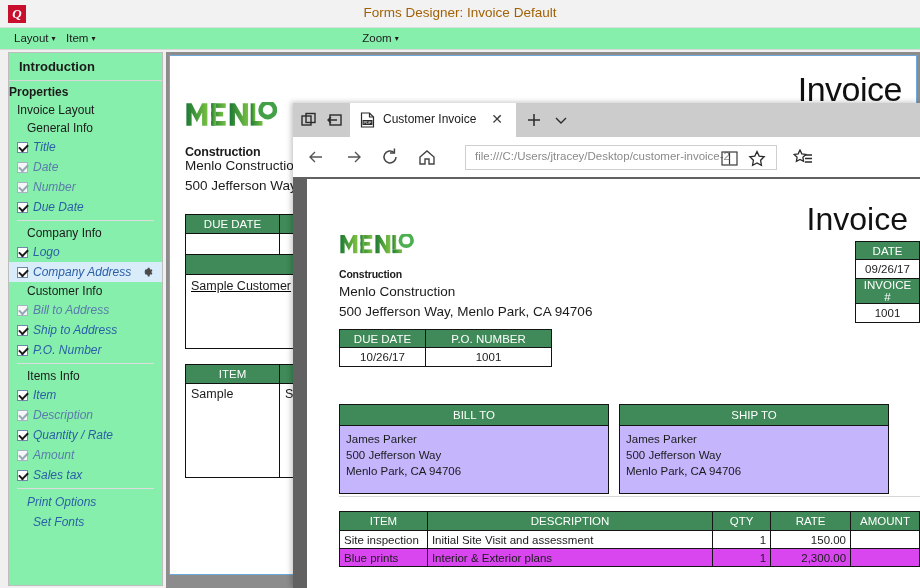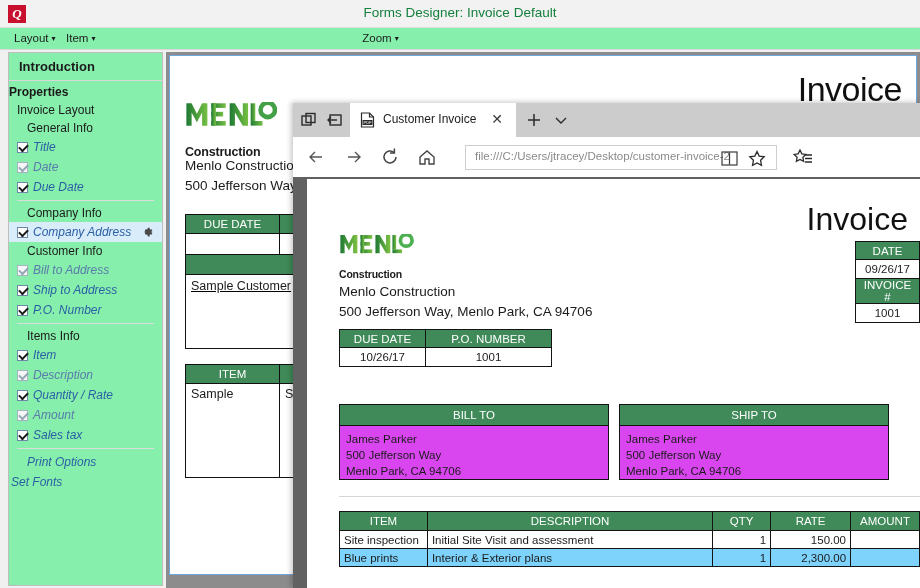--- a/index.html
+++ b/index.html
@@ -32,21 +32,21 @@
     font-style: italic;
     font-weight: bold;
     font-size: 13px;
     line-height: 18px;
     text-align: center;
   }
   #qb-title {
     position: absolute; left: 0; top: 5px; width: 920px;
     text-align: center;
     font-size: 13.5px;
-    color: #15803d;
+    color: #a16207;
   }
 
   
   #qb-menubar {
     position: absolute; left: 0; top: 28px; width: 920px; height: 22px;
     background: #86efac;
     border-bottom: 1px solid #d8d8d8;
   }
   .qb-menu {
     position: absolute; top: 3px;
@@ -372,41 +372,41 @@
     height: 21px;
     background: #3f8a58;
     border: 1px solid #141414;
     border-bottom: none;
     color: #ffffff;
     font-size: 11.5px;
     text-align: center;
     line-height: 21px;
   }
   .doc-addr-b {
-    height: 55px;
-    background: #d946ef;
+    height: 69px;
+    background: #c4b5fd;
     border: 1px solid #141414;
     font-size: 11.5px;
     color: #1b1b1b;
     line-height: 16px;
     padding: 5px 0 0 6px;
   }
 
   #doc-items {
     position: absolute; left: 32px; top: 332px;
     border-collapse: collapse;
     width: 581px;
   }
   #doc-items td { border: 1px solid #141414; font-size: 11.5px; }
   #doc-items td.ih {
     background: #3f8a58; color: #fff;
     height: 19px; text-align: center;
   }
   #doc-items td.b { height: 18px; color: #1b1b1b; padding: 0 4px; }
-  #doc-items tr.alt td.b { background: #7dd3fc; }
+  #doc-items tr.alt td.b { background: #d946ef; }
   #doc-items tr td.b { background: #ffffff; }
   #doc-items .num { text-align: right; }
   #doc-items .w-item { width: 88px; }
   #doc-items .w-desc { width: 286px; }
   #doc-items .w-qty  { width: 58px; }
   #doc-items .w-rate { width: 80px; }
   #doc-items .w-amt  { width: 69px; }
 
   .doc-hr {
     position: absolute; left: 32px; top: 317px;
@@ -441,27 +441,33 @@
 
     <div class="sb-group">Invoice Layout</div>
     <div class="sb-group indent">General Info</div>
 
     <div class="sb-row">
       <span class="cb"></span><span>Title</span>
     </div>
     <div class="sb-row disabled">
       <span class="cb"></span><span>Date</span>
     </div>
+    <div class="sb-row disabled">
+      <span class="cb"></span><span>Number</span>
+    </div>
     <div class="sb-row">
       <span class="cb"></span><span>Due Date</span>
     </div>
 
     <div class="sb-sep"></div>
     <div class="sb-group indent">Company Info</div>
 
+    <div class="sb-row">
+      <span class="cb"></span><span>Logo</span>
+    </div>
     <div class="sb-row selected">
       <span class="cb"></span><span>Company Address</span>
       <span class="sb-gear">
         <svg width="14" height="14" viewBox="0 0 16 16" aria-hidden="true">
           <path fill="#4a4a4a" d="M8 5.2A2.8 2.8 0 1 0 8 10.8 2.8 2.8 0 0 0 8 5.2zm0 4.3A1.5 1.5 0 1 1 8 6.5a1.5 1.5 0 0 1 0 3z"></path>
           <path fill="#4a4a4a" d="M14.2 9.2l-1.1-.6c.05-.4.05-.8 0-1.2l1.1-.6-.9-1.9-1.2.4c-.3-.3-.6-.5-.95-.7L10.9 3h-2l-.25 1.6c-.35.2-.67.4-.95.7l-1.2-.4-.9 1.9 1.1.6c-.05.4-.05.8 0 1.2l-1.1.6.9 1.9 1.2-.4c.28.3.6.5.95.7L8.9 13h2l.25-1.6c.35-.2.65-.4.95-.7l1.2.4.9-1.9z"></path>
         </svg>
       </span>
     </div>
 
@@ -491,21 +497,21 @@
     </div>
     <div class="sb-row disabled">
       <span class="cb"></span><span>Amount</span>
     </div>
     <div class="sb-row">
       <span class="cb"></span><span>Sales tax</span>
     </div>
 
     <div class="sb-sep"></div>
     <div class="sb-row" style="padding-left:18px;color:#2b5fa5;">Print Options</div>
-    <div class="sb-row" style="padding-left:2px;color:#2b5fa5;">Set Fonts</div>
+    <div class="sb-row" style="padding-left:24px;color:#2b5fa5;">Set Fonts</div>
   </div>
 
   <div id="qb-canvas">
     <div id="qb-page">
       <div id="qb-page-inner">
         <div class="pv-title">Invoice</div>
 
         <div class="pv-logo">
           <svg width="92" height="42" viewBox="0 0 140 64" aria-hidden="true">
             <defs>

